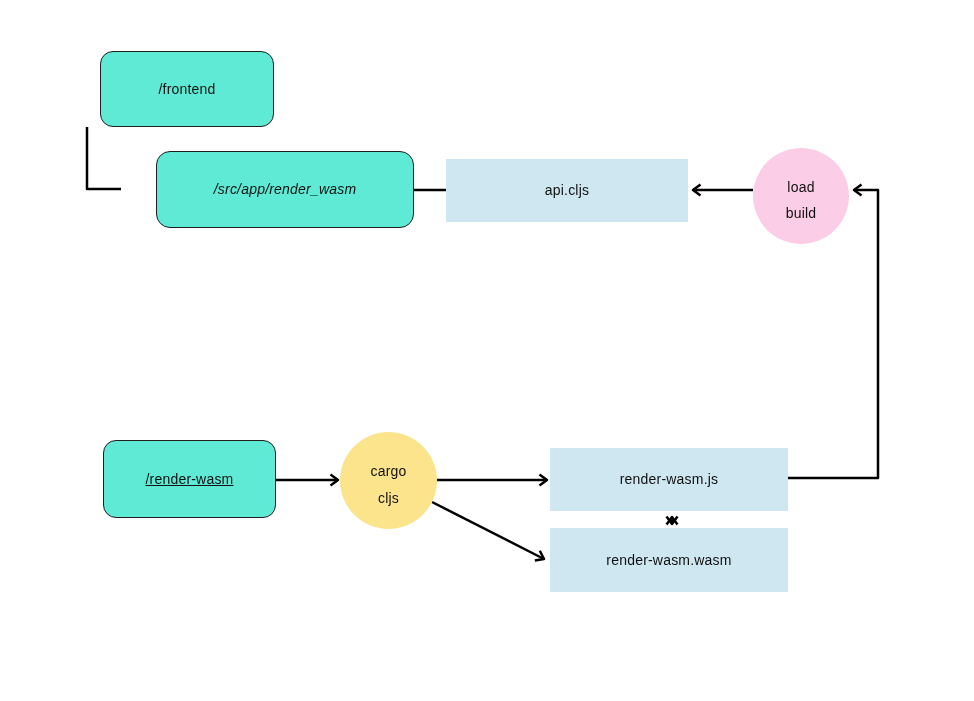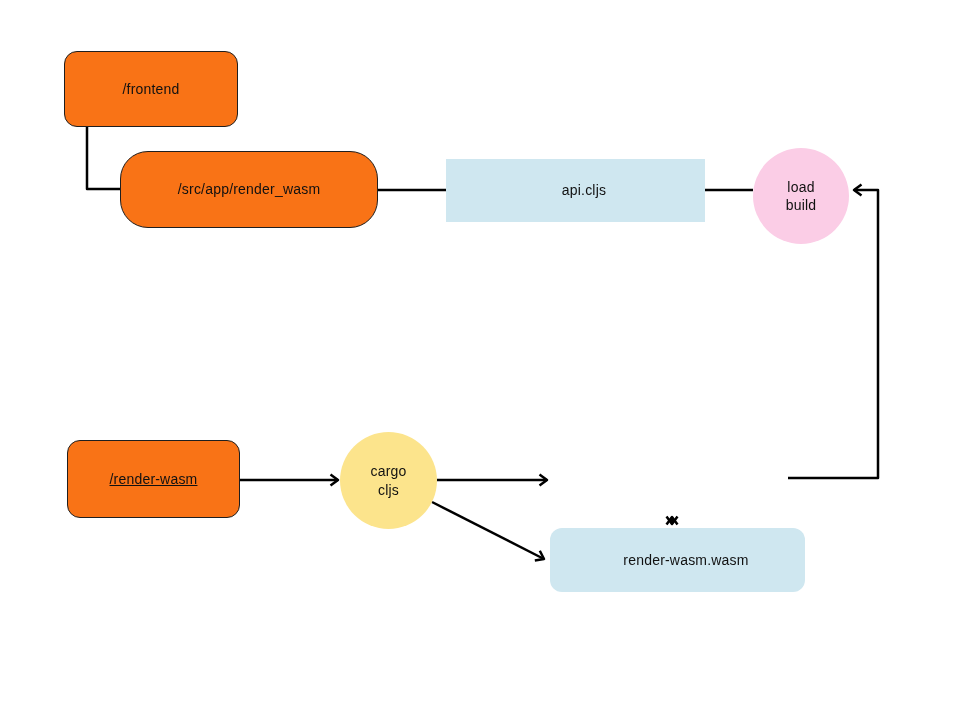--- a/index.html
+++ b/index.html
@@ -17,31 +17,32 @@
     display: flex;
     align-items: center;
     justify-content: center;
     text-align: center;
     font-size: 14px;
     line-height: 1.3;
     letter-spacing: 0.2px;
     z-index: 2;
   }
   .outline-box {
-    background: #f97316;
+    background: #5eead4;
     border: 1.6px solid #1f1f1f;
     border-radius: 13px;
     box-sizing: border-box;
+    margin-left: 36px;
   }
-  .outline-box.big-radius { border-radius: 28px; }
-  .filled-box { background: var(--blue, #cfe7f0); padding-left: 17px; }
+  .outline-box.big-radius { border-radius: 14px; font-style: italic; }
+  .filled-box { background: var(--blue, #cfe7f0); }
   .circle { border-radius: 50%; }
   .circle.pink { background: var(--pink, #fbcde6); }
   .circle.yellow { background: var(--yellow, #fce48c); }
-  .circle .line { display: block; }
+  .circle .line { display: block; margin-top: 8px; }
   svg.edges {
     position: absolute;
     left: 0; top: 0;
     z-index: 1;
   }
   svg.edges path {
     fill: none;
     stroke: var(--line, #000000);
     stroke-width: 2.5;
     stroke-linejoin: round;
@@ -92,18 +93,21 @@
     <span>/render-wasm</span>
   </div>
 
   <div class="node circle yellow" style="left:340px; top:432px; width:97px; height:97px;">
     <span>
       <span class="line">cargo</span>
       <span class="line">cljs</span>
     </span>
   </div>
 
+  <div class="node filled-box" style="left:550px; top:448px; width:238px; height:63px;">
+    <span>render-wasm.js</span>
+  </div>
 
-  <div class="node filled-box" style="left:550px; top:528px; width:238px; height:64px;border-radius:12px;">
+  <div class="node filled-box" style="left:550px; top:528px; width:238px; height:64px;">
     <span>render-wasm.wasm</span>
   </div>
 
 </div>
 
 </body></html>

